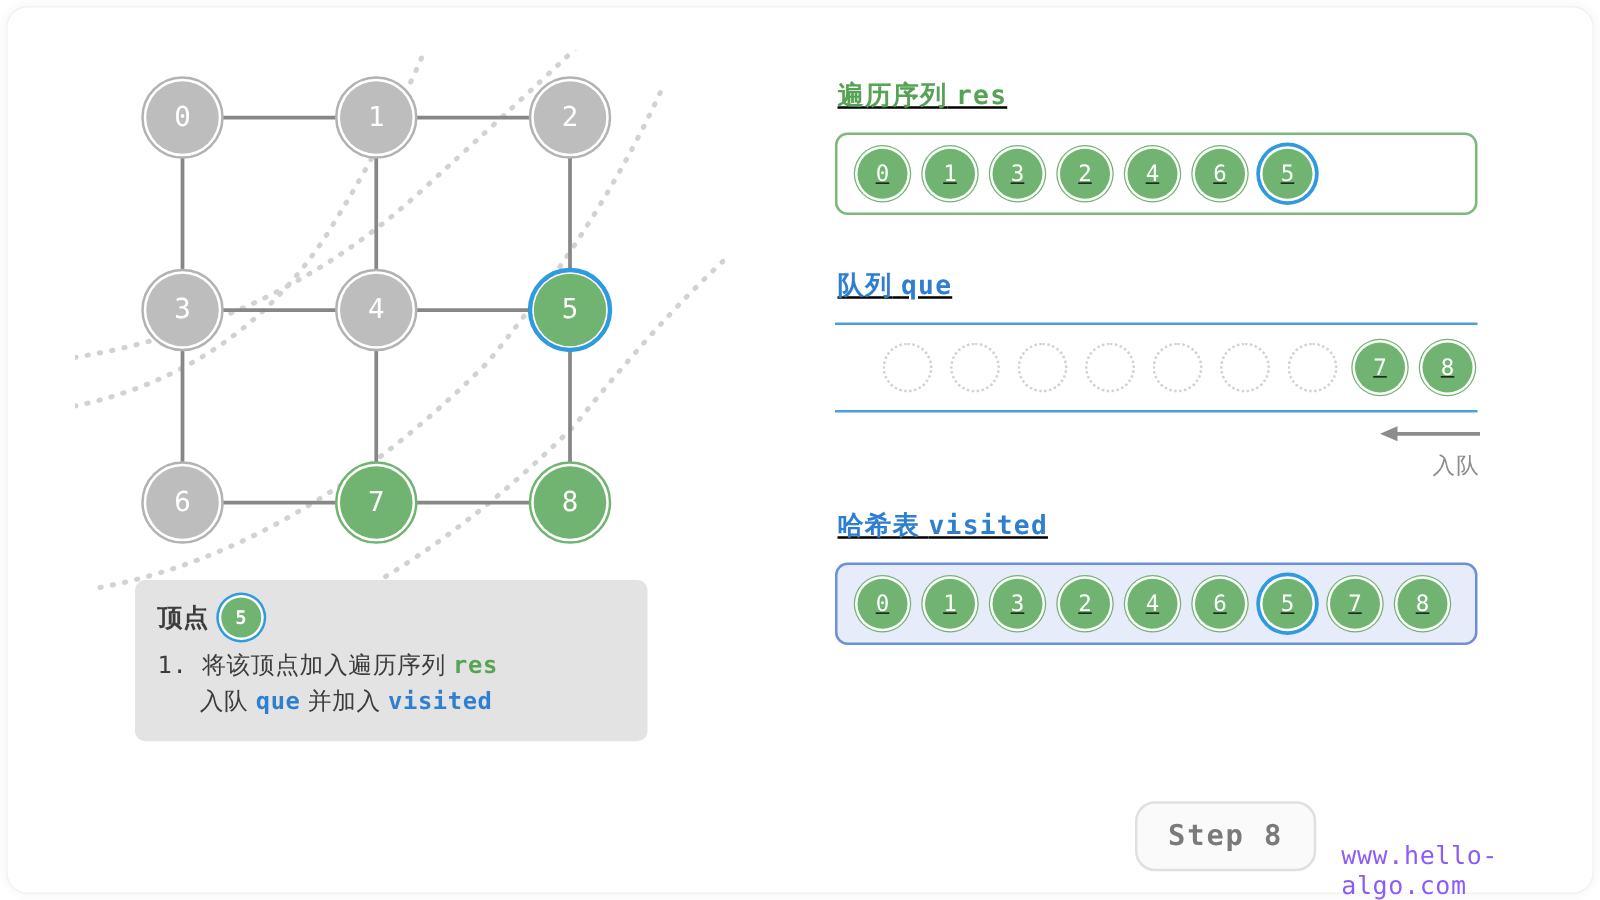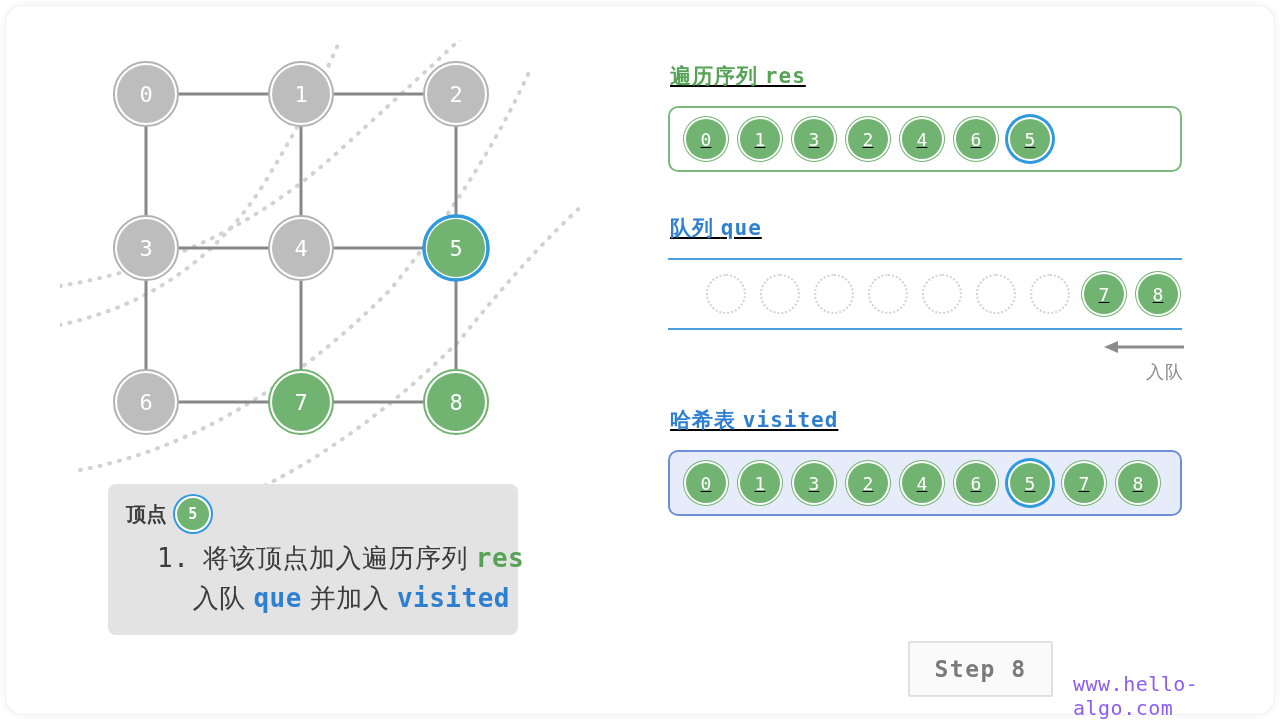--- a/index.html
+++ b/index.html
@@ -42,21 +42,21 @@
     top: 40px;
     width: 520px;
     height: 450px;
   }
   #graph-svg { display:block; }
 
   
   #caption-box {
     position: absolute;
     left: 108px;
-    top: 484px;
+    top: 464px;
     width: 410px;
     background: #e3e3e3;
     border-radius: 8px;
     padding: 14px 18px 16px 18px;
     box-sizing: border-box;
   }
   .cap-head {
     display: flex;
     align-items: center;
     font-size: 20px;
@@ -78,26 +78,25 @@
     display: inline-flex;
     align-items: center;
     justify-content: center;
     color: #ffffff;
     font-size: 15px;
     font-family: "DejaVu Sans Mono", monospace;
     box-shadow: 0 0 0 2px #ffffff, 0 0 0 4px #2f9ae0;
     flex: none;
   }
   .cap-line {
-    font-size: 26px;
+    font-size: 19px;
     color: #3c3c3c;
     line-height: 1.55;
     letter-spacing: 0.5px;
     white-space: nowrap;
-    margin-left: 31px;
   }
   .cap-line .idx {
     font-family: "DejaVu Sans Mono", monospace;
     margin-right: 6px;
   }
   .cap-line .indent { display:inline-block; width: 28px; }
   .mono-green { font-family:"DejaVu Sans Mono", monospace; color:#56a356; font-weight:bold; }
   .mono-blue  { font-family:"DejaVu Sans Mono", monospace; color:#2f7fd0; font-weight:bold; }
 
   
@@ -211,21 +210,21 @@
   }
 
   
   #step-badge {
     position: absolute;
     left: 908px;
     top: 641px;
     width: 145px;
     height: 56px;
     border: 2px solid #e0e0e0;
-    border-radius: 2px;
+    border-radius: 16px;
     background: #fafafa;
     display: flex;
     align-items: center;
     justify-content: center;
     font-family: "DejaVu Sans Mono", monospace;
     font-size: 23px;
     font-weight: bold;
     color: #7a7a7a;
     letter-spacing: 1.5px;
     box-sizing: border-box;

